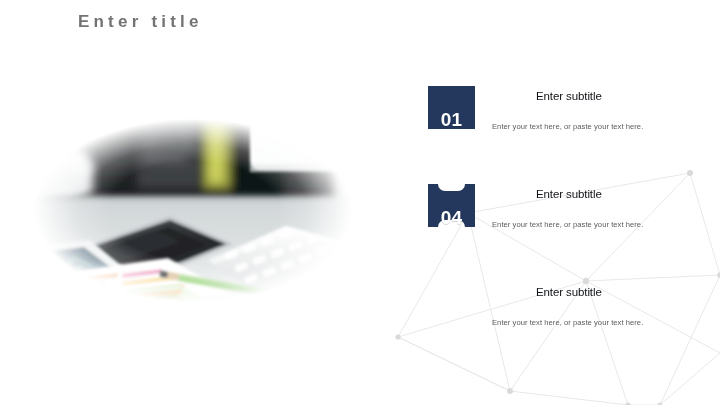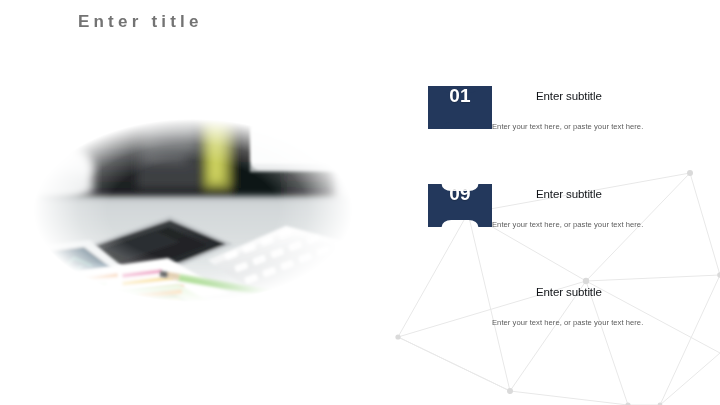--- a/index.html
+++ b/index.html
@@ -49,22 +49,22 @@
     width:280px;
     z-index:5;
   }
   .item{
     position:relative;
     height:98px;
   }
   .badge{
     position:absolute;
     left:4px; top:4px;
-    width:64px; height:43px;
-    display:flex; align-items:flex-start; justify-content:center;
+    width:47px; height:43px;
+    display:flex; align-items:flex-end; justify-content:center;
   }
   .badge svg{ position:absolute; inset:0; width:100%; height:100%; }
   .badge-num{
     position:relative;
     color:#ffffff;
     font-size:19px;
     font-weight:bold;
     letter-spacing:0.3px;
     line-height:1;
     z-index:2;
@@ -281,21 +281,21 @@
       <div class="item-title">Enter subtitle</div>
       <div class="item-body">Enter your text here, or paste your text here.</div>
     </div>
   </div>
 
   <div class="item">
     <div class="badge">
       <svg viewBox="0 0 47 43" preserveAspectRatio="none">
         <path d="M0,0 H10 A7,7 0 0 0 17,7 H30 A7,7 0 0 0 37,0 H47 V43 H37 A7,7 0 0 0 30,36 H17 A7,7 0 0 0 10,43 H0 Z" fill="#23385c"></path>
       </svg>
-      <span class="badge-num">09</span>
+      <span class="badge-num">04</span>
     </div>
     <div class="item-text">
       <div class="item-title">Enter subtitle</div>
       <div class="item-body">Enter your text here, or paste your text here.</div>
     </div>
   </div>
 
   <div class="item">
     <div class="item-text">
       <div class="item-title">Enter subtitle</div>

